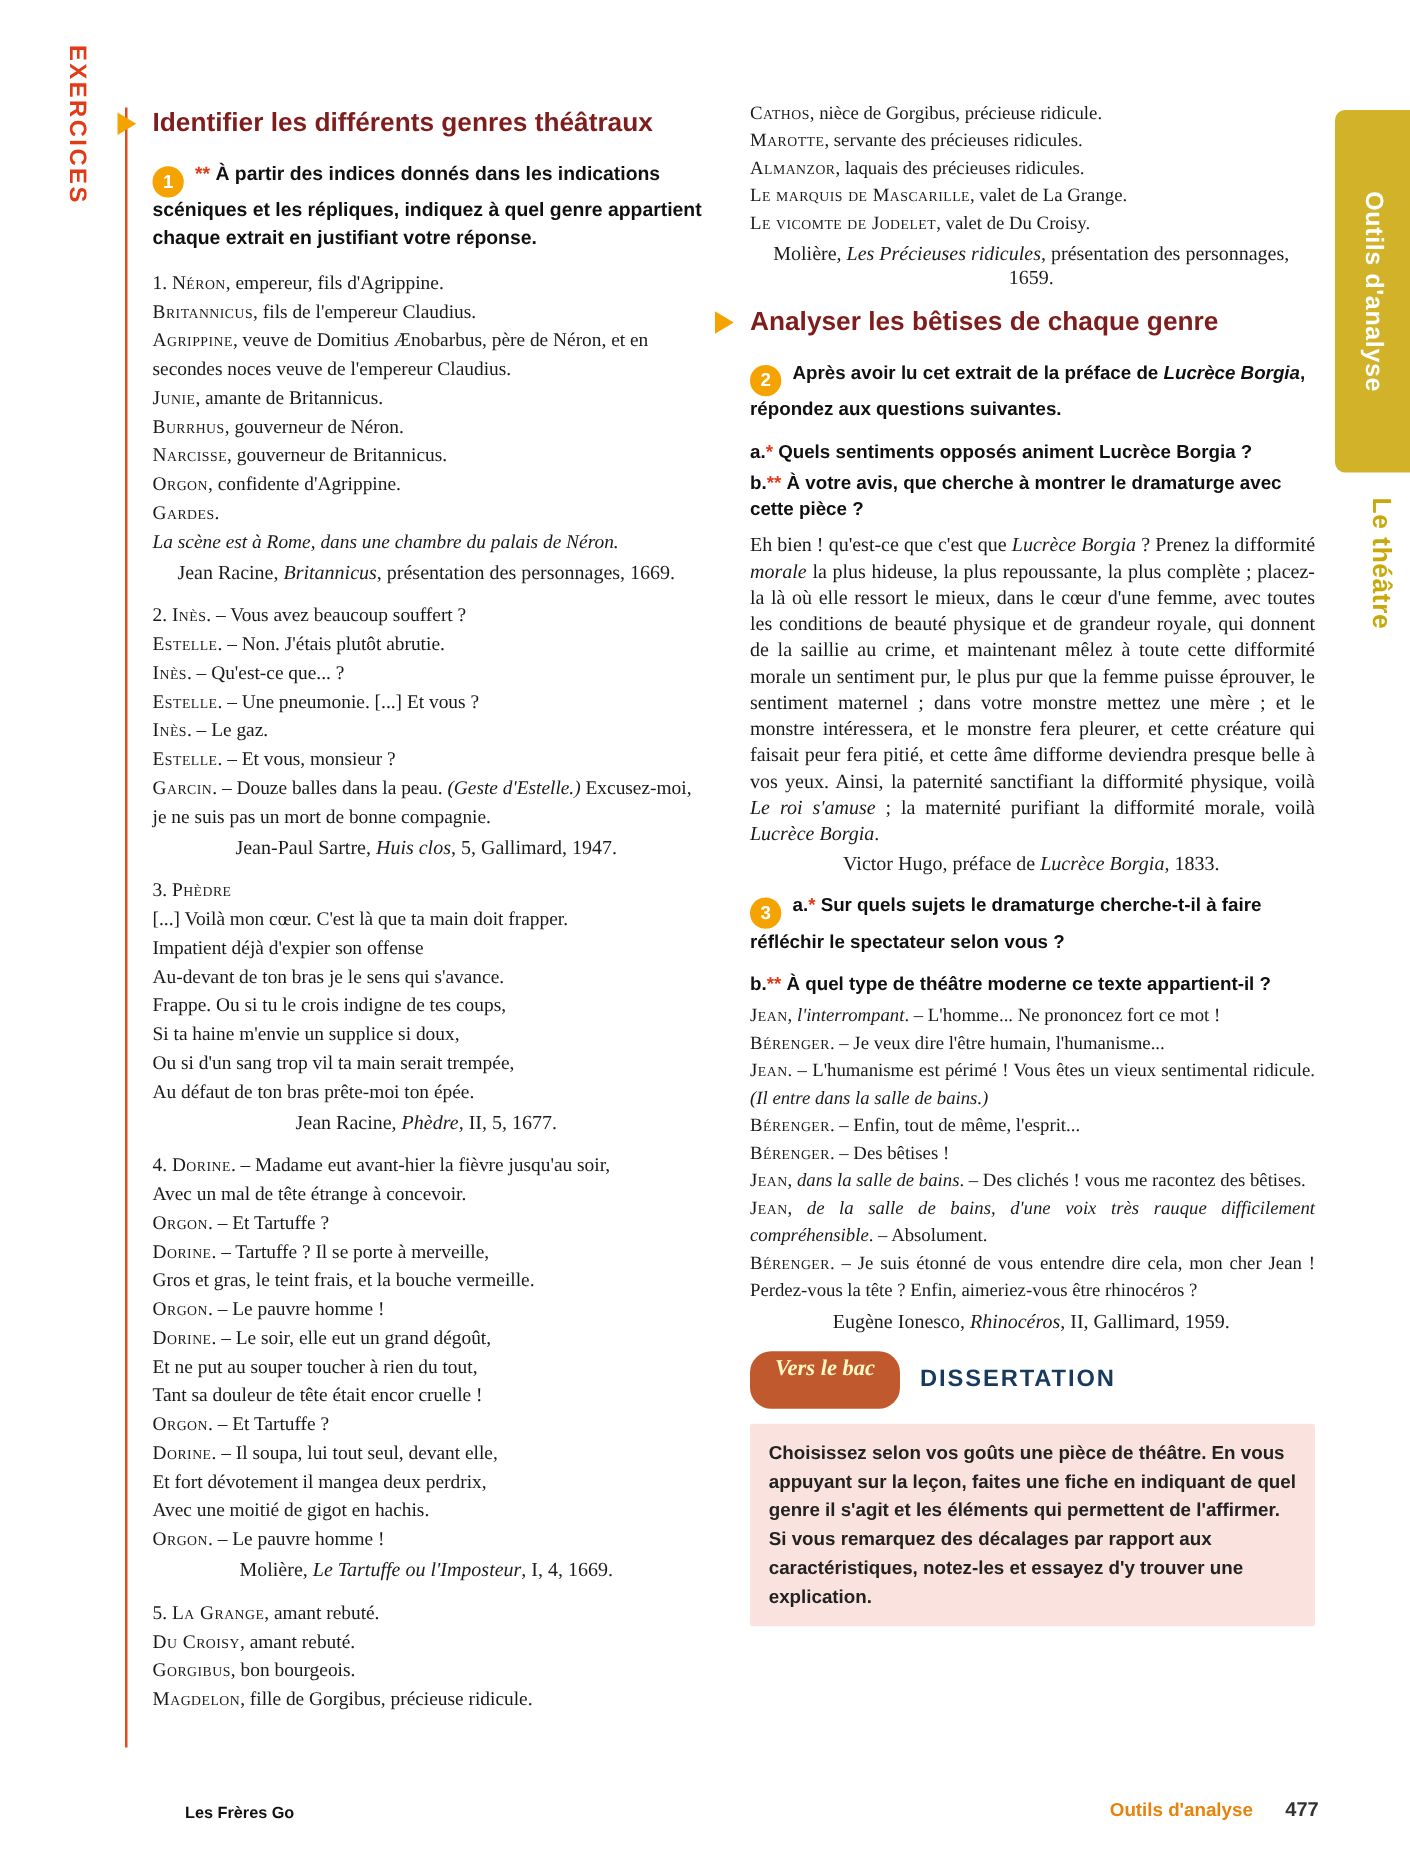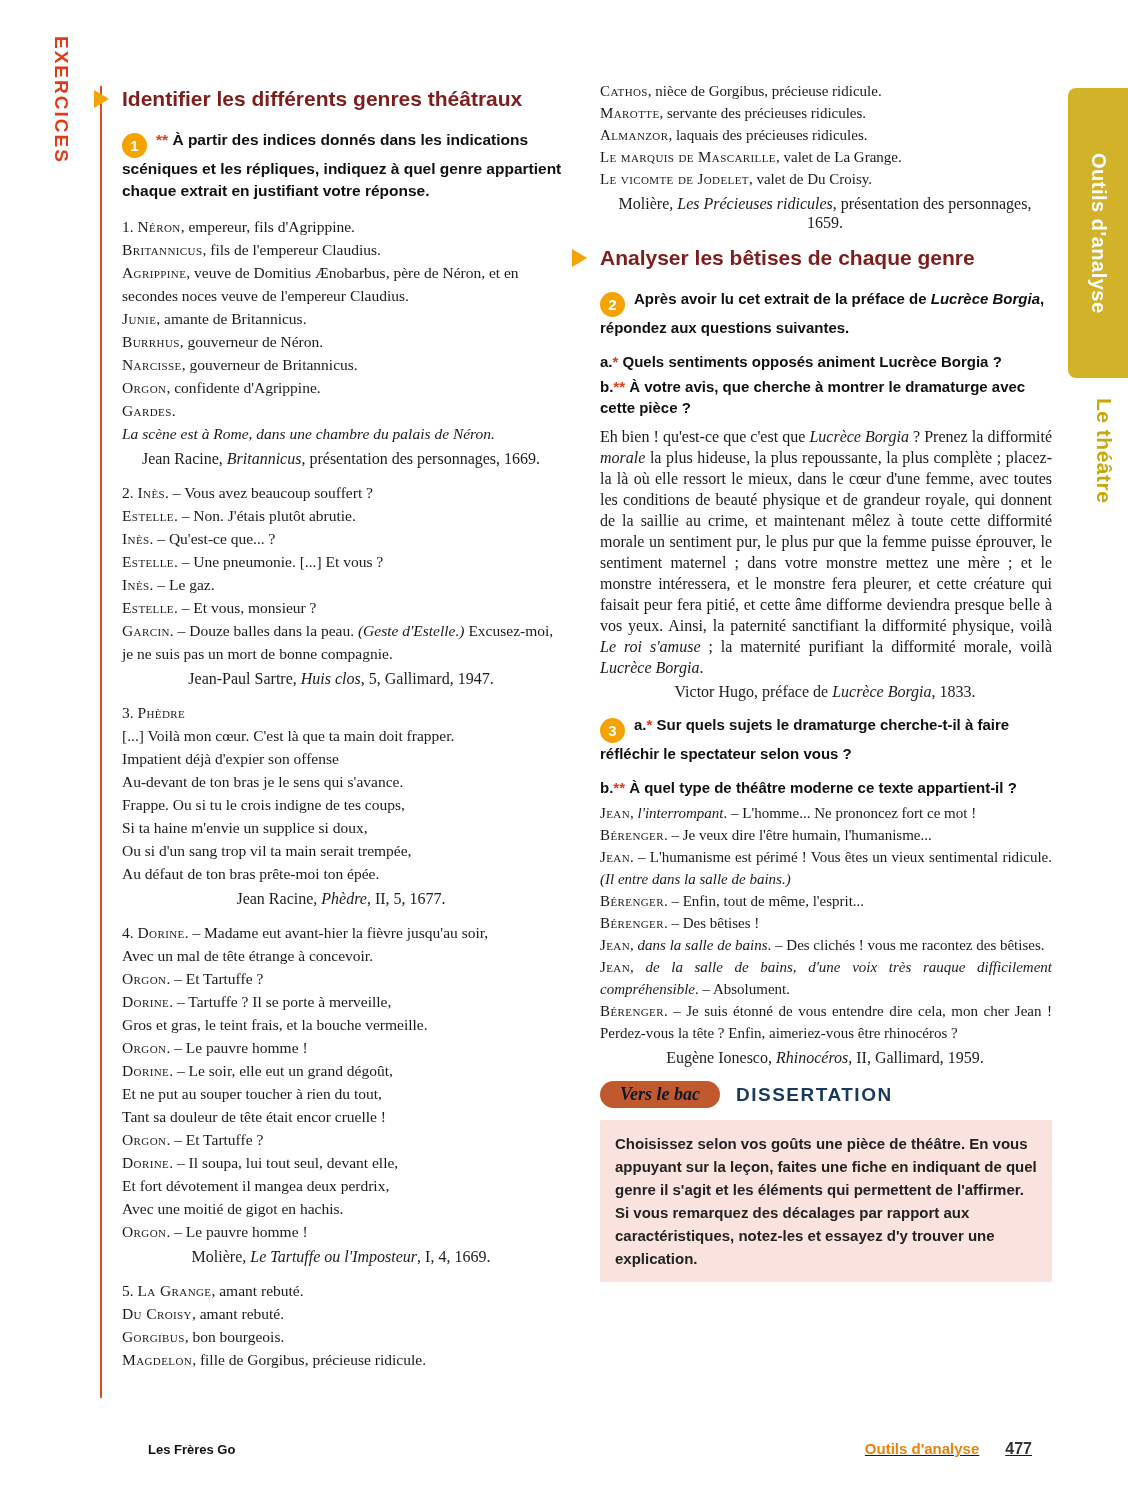--- a/index.html
+++ b/index.html
@@ -34,27 +34,27 @@
   .col-right .line{font-size:15px;line-height:22px;}
   .justify .line{text-align:justify;}
   .citation{font-size:16px;line-height:19px;text-align:center;margin:4px 2px 13px 0;color:#1c1c1c;}
   .prose{font-size:16px;line-height:21px;text-align:justify;margin:8px 0 4px 0;}
   .sc{font-variant:small-caps;letter-spacing:.4px;}
   .it{font-style:italic;}
   .red{color:#e23a17;font-weight:700;}
 
   
   .bac-row{display:flex;align-items:center;gap:16px;margin:14px 0 12px 0;}
-  .bac-badge{background:#c05a2e;color:#0f172a;font:italic 700 18px "Liberation Serif",serif;padding:3px 20px 3px 20px;border-radius:17px;}
+  .bac-badge{background:#c05a2e;color:#fef9c3;font:italic 700 18px "Liberation Serif",serif;padding:3px 20px 22px 20px;border-radius:17px;}
   .bac-label{font:600 19px "Liberation Sans",sans-serif;color:#173a5e;letter-spacing:1.5px;}
   .bac-box{background:#fae3de;padding:12px 15px;font:700 15px/23px "Liberation Sans",sans-serif;color:#222;border-radius:2px;}
 
   
   .brand{position:absolute;left:148px;top:1442px;font:700 13px "Liberation Sans",sans-serif;color:#111;text-align:right;}
-  .footer-right{position:absolute;right:96px;top:1440px;font:700 15px "Liberation Sans",sans-serif;text-decoration:underline;}
+  .footer-right{position:absolute;right:73px;top:1440px;font:700 15px "Liberation Sans",sans-serif;}
   .footer-right .section{color:#e8820a;margin-right:26px;}
   .footer-right .pageno{color:#333;font-size:16px;}
 </style>
 </head>
 <body>
 
 <div class="page">
 
   <div class="exercices">EXERCICES</div>
   <div class="rule"></div>

